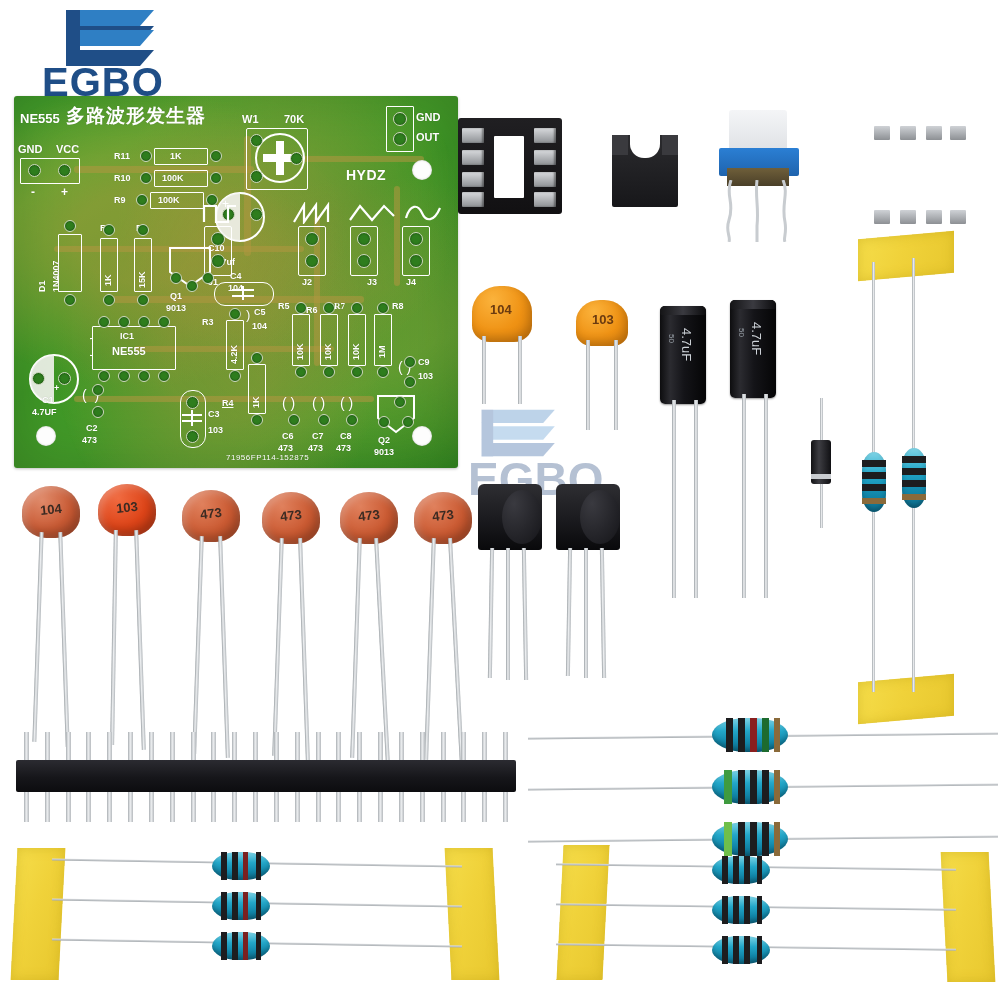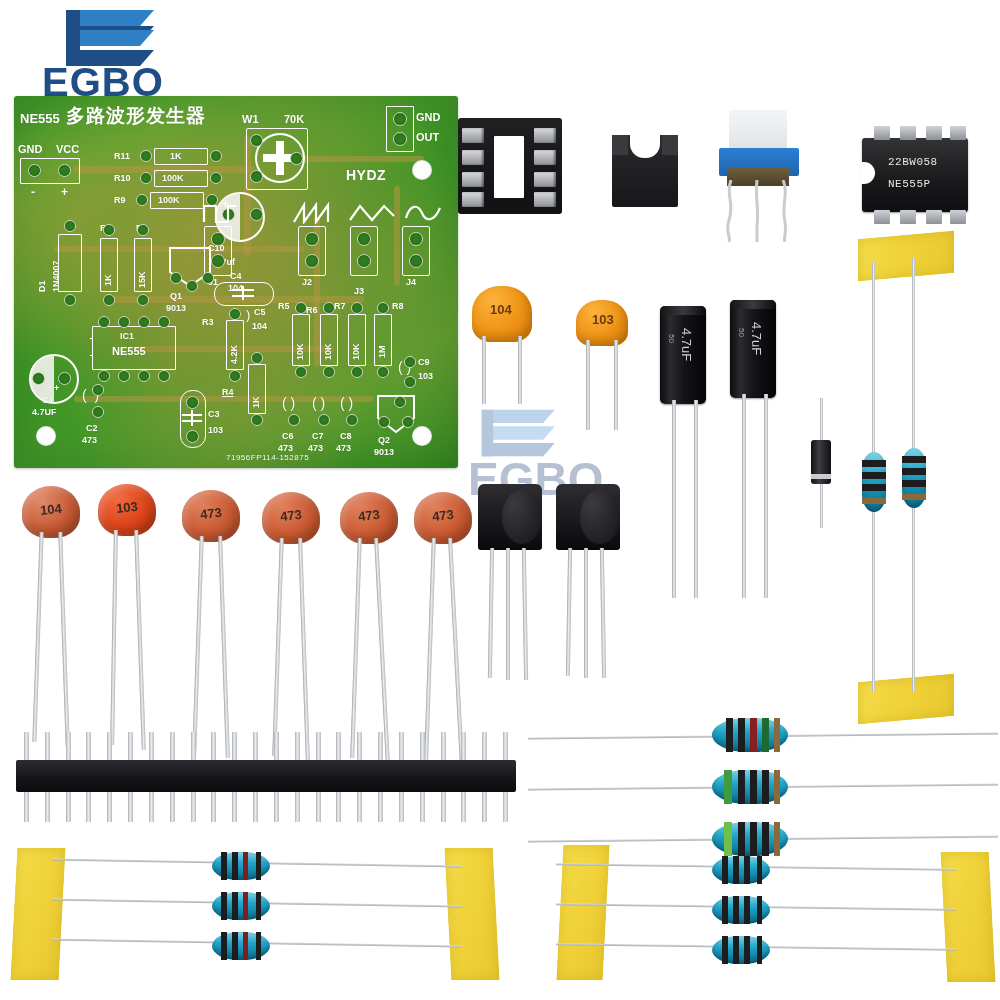--- a/index.html
+++ b/index.html
@@ -259,21 +259,21 @@
     <div class="silk b" style="left:194px;top:182px;">J1</div>
 
     <div class="jp" style="left:284px;top:130px;width:26px;height:48px;"></div>
     <div class="pad" style="left:291px;top:136px;width:12px;height:12px;"></div>
     <div class="pad" style="left:291px;top:158px;width:12px;height:12px;"></div>
     <div class="silk b" style="left:288px;top:182px;text-align:right;">J2</div>
 
     <div class="jp" style="left:336px;top:130px;width:26px;height:48px;"></div>
     <div class="pad" style="left:343px;top:136px;width:12px;height:12px;"></div>
     <div class="pad" style="left:343px;top:158px;width:12px;height:12px;"></div>
-    <div class="silk b" style="left:340px;top:182px;margin-top:9px;">J3</div>
+    <div class="silk b" style="left:353px;top:182px;">J3</div>
 
     <div class="jp" style="left:388px;top:130px;width:26px;height:48px;"></div>
     <div class="pad" style="left:395px;top:136px;width:12px;height:12px;"></div>
     <div class="pad" style="left:395px;top:158px;width:12px;height:12px;"></div>
     <div class="silk b" style="left:392px;top:182px;">J4</div>
 
     <div class="box" style="left:44px;top:138px;width:22px;height:56px;"></div>
     <div class="silk b vert" style="left:24px;top:196px;">D1</div>
     <div class="silk b vert" style="left:38px;top:196px;">1N4007</div>
     <div class="pad" style="left:50px;top:124px;width:10px;height:10px;"></div>
@@ -341,21 +341,21 @@
     </svg>
     <div class="silk b" style="left:194px;top:314px;">C3</div>
     <div class="silk b" style="left:194px;top:330px;">103</div>
 
     <div class="silk b" style="left:188px;top:222px;">R3</div>
     <div class="box" style="left:212px;top:224px;width:16px;height:48px;"></div>
     <div class="silk b vert" style="left:216px;top:268px;">4.2K</div>
     <div class="pad" style="left:215px;top:212px;width:10px;height:10px;"></div>
     <div class="pad" style="left:215px;top:274px;width:10px;height:10px;"></div>
 
-    <div class="silk b" style="left:208px;top:292px;text-decoration:underline;">R4</div>
+    <div class="silk b" style="left:208px;top:303px;text-decoration:underline;">R4</div>
     <div class="box" style="left:234px;top:268px;width:16px;height:48px;"></div>
     <div class="silk b vert" style="left:238px;top:312px;">1K</div>
     <div class="pad" style="left:237px;top:256px;width:10px;height:10px;"></div>
     <div class="pad" style="left:237px;top:318px;width:10px;height:10px;"></div>
 
     <div class="silk" style="left:232px;top:212px;font-size:13px;">)</div>
     <div class="silk b" style="left:240px;top:212px;">C5</div>
     <div class="silk b" style="left:238px;top:226px;">104</div>
 
     <div class="silk b" style="left:264px;top:206px;">R5</div>
@@ -363,21 +363,21 @@
     <div class="silk b vert" style="left:282px;top:264px;">10K</div>
     <div class="pad" style="left:281px;top:206px;width:10px;height:10px;"></div>
     <div class="pad" style="left:281px;top:270px;width:10px;height:10px;"></div>
 
     <div class="silk b" style="left:292px;top:210px;">R6</div>
     <div class="box" style="left:306px;top:218px;width:16px;height:50px;"></div>
     <div class="silk b vert" style="left:310px;top:264px;">10K</div>
     <div class="pad" style="left:309px;top:206px;width:10px;height:10px;"></div>
     <div class="pad" style="left:309px;top:270px;width:10px;height:10px;"></div>
 
-    <div class="silk b" style="left:320px;top:206px;">R7</div>
+    <div class="silk b" style="left:320px;top:206px;font-family:Liberation Serif, serif;">R7</div>
     <div class="box" style="left:334px;top:218px;width:16px;height:50px;"></div>
     <div class="silk b vert" style="left:338px;top:264px;">10K</div>
     <div class="pad" style="left:337px;top:206px;width:10px;height:10px;"></div>
     <div class="pad" style="left:337px;top:270px;width:10px;height:10px;"></div>
 
     <div class="silk b" style="left:378px;top:206px;">R8</div>
     <div class="box" style="left:360px;top:218px;width:16px;height:50px;"></div>
     <div class="silk b vert" style="left:364px;top:262px;">1M</div>
     <div class="pad" style="left:363px;top:206px;width:10px;height:10px;"></div>
     <div class="pad" style="left:363px;top:270px;width:10px;height:10px;"></div>
@@ -437,25 +437,20 @@
     <div class="body"></div>
     <div class="blue"></div>
     <div class="base"></div>
     <svg style="position:absolute;left:0;top:70px;width:84px;height:62px;">
       <path d="M16 0 C10 16, 20 22, 14 40 C10 52, 16 56, 14 62" stroke="#c8ccd0" stroke-width="3" fill="none"></path>
       <path d="M42 0 C40 18, 44 26, 42 46 L42 62" stroke="#c8ccd0" stroke-width="3" fill="none"></path>
       <path d="M68 0 C74 14, 66 24, 70 42 C72 54, 68 58, 70 62" stroke="#c8ccd0" stroke-width="3" fill="none"></path>
     </svg>
   </div>
 
-  <div class="dip">
-    <div class="notch"></div>
-    <div class="txt" style="top:18px;">22BW058</div>
-    <div class="txt" style="top:40px;">NE555P</div>
-  </div>
   <div class="dippin" style="left:874px;top:126px;"></div>
   <div class="dippin" style="left:900px;top:126px;"></div>
   <div class="dippin" style="left:926px;top:126px;"></div>
   <div class="dippin" style="left:950px;top:126px;"></div>
   <div class="dippin" style="left:874px;top:210px;"></div>
   <div class="dippin" style="left:900px;top:210px;"></div>
   <div class="dippin" style="left:926px;top:210px;"></div>
   <div class="dippin" style="left:950px;top:210px;"></div>
 
   <div class="mono" style="left:468px;top:286px;width:70px;height:120px;">

